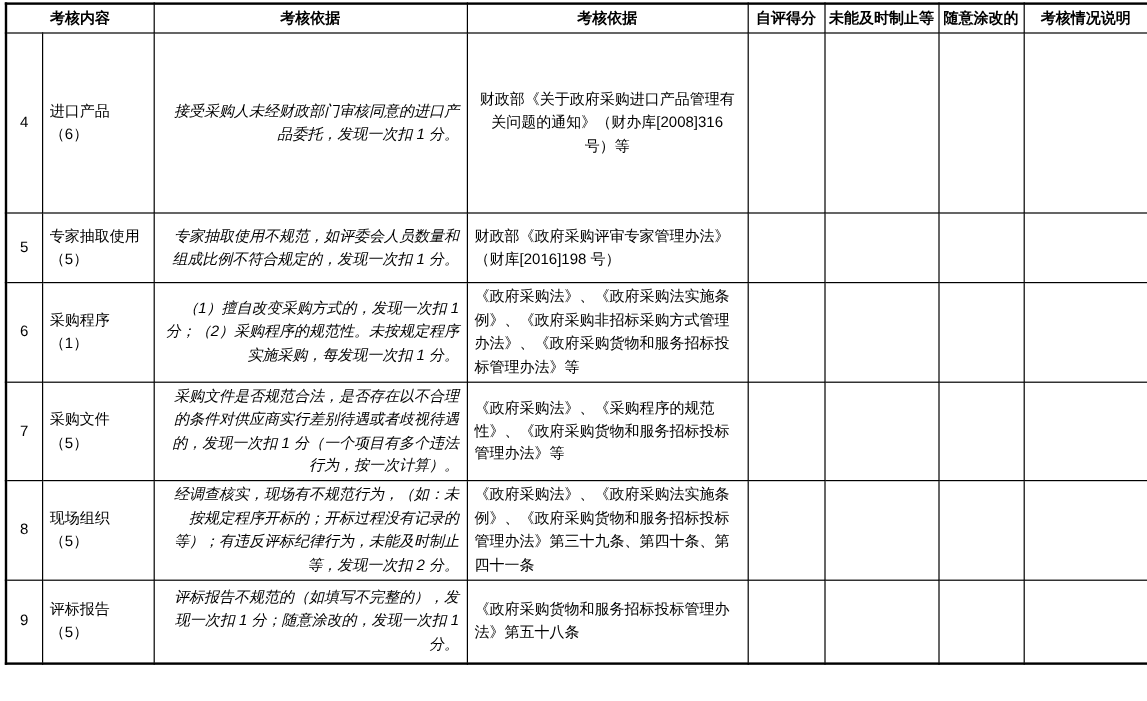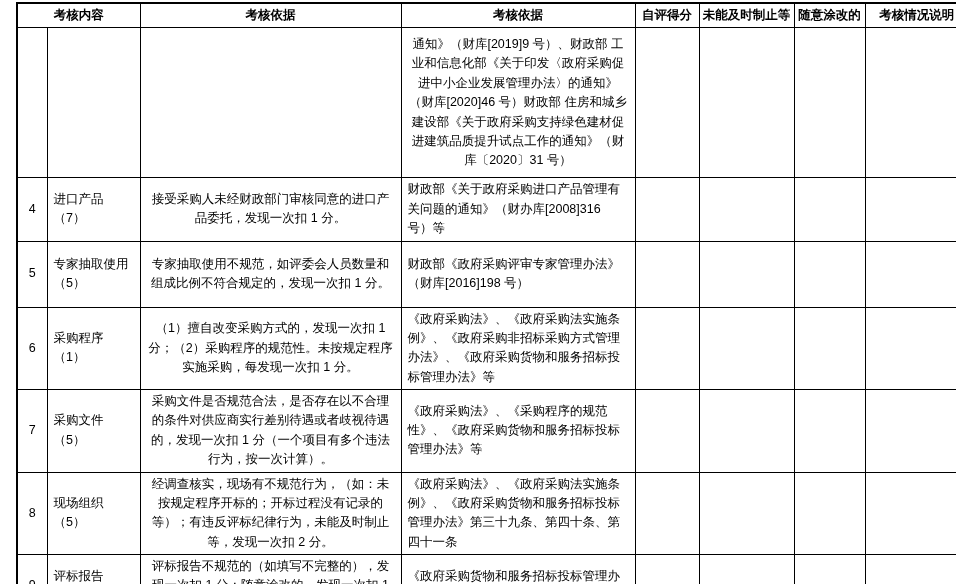--- a/index.html
+++ b/index.html
@@ -7,21 +7,21 @@
     padding: 0;
     background: #ffffff;
     font-family: "Liberation Sans", sans-serif;
     color: #000000;
   }
   .page {
     width: 956px;
     height: 584px;
     background: #ffffff;
     box-sizing: border-box;
-    padding: 2px 0 0 16px;
+    padding: 2px 0 0 4px;
     overflow: hidden;
   }
   table.assessment {
     border-collapse: collapse;
     table-layout: fixed;
     width: 952px;
     border: 2px solid #000000;
   }
   table.assessment th,
   table.assessment td {
@@ -36,21 +36,21 @@
   }
   table.assessment thead th {
     font-weight: bold;
     text-align: center;
     height: 24px;
     padding: 2px 2px;
   }
   
   td.c-num { text-align: center; padding: 2px 1px; }
   td.c-content { text-align: left; padding: 2px 4px 2px 7px; }
-  td.c-criteria { text-align: center; padding: 2px 6px 2px 8px; }
+  td.c-criteria { text-align: right; padding: 2px 6px 2px 8px; font-style: italic; }
   td.c-basis { text-align: left; padding: 2px 5px 2px 7px; }
   td.c-self_score, td.c-self_note, td.c-score, td.c-note { text-align: center; }
 
   
   tbody tr:nth-child(1) { height: 150px; }
   tbody tr:nth-child(2) { height: 58px; }
   tbody tr:nth-child(3) { height: 66px; }
   tbody tr:nth-child(4) { height: 64px; }
   tbody tr:nth-child(5) { height: 63px; }
   tbody tr:nth-child(6) { height: 70px; }
@@ -80,32 +80,22 @@
         <th>考核依据</th>
         <th>考核依据</th>
         <th>自评得分</th>
         <th>未能及时制止等</th>
         <th>随意涂改的</th>
         <th>考核情况说明</th>
       </tr>
     </thead>
     <tbody>
         <tr>
-          <td class="c-num"></td>
-          <td class="c-content"></td>
-          <td class="c-criteria"></td>
-          <td class="c-basis">通知》（财库[2019]9 号）、财政部 工业和信息化部《关于印发〈政府采购促进中小企业发展管理办法〉的通知》（财库[2020]46 号）财政部 住房和城乡建设部《关于政府采购支持绿色建材促进建筑品质提升试点工作的通知》（财库〔2020〕31 号）</td>
-          <td class="c-self_score"></td>
-          <td class="c-self_note"></td>
-          <td class="c-score"></td>
-          <td class="c-note"></td>
-        </tr>
-        <tr>
           <td class="c-num">4</td>
-          <td class="c-content">进口产品（7）</td>
+          <td class="c-content">进口产品（6）</td>
           <td class="c-criteria">接受采购人未经财政部门审核同意的进口产品委托，发现一次扣 1 分。</td>
           <td class="c-basis">财政部《关于政府采购进口产品管理有关问题的通知》（财办库[2008]316 号）等</td>
           <td class="c-self_score"></td>
           <td class="c-self_note"></td>
           <td class="c-score"></td>
           <td class="c-note"></td>
         </tr>
         <tr>
           <td class="c-num">5</td>
           <td class="c-content">专家抽取使用（5）</td>

